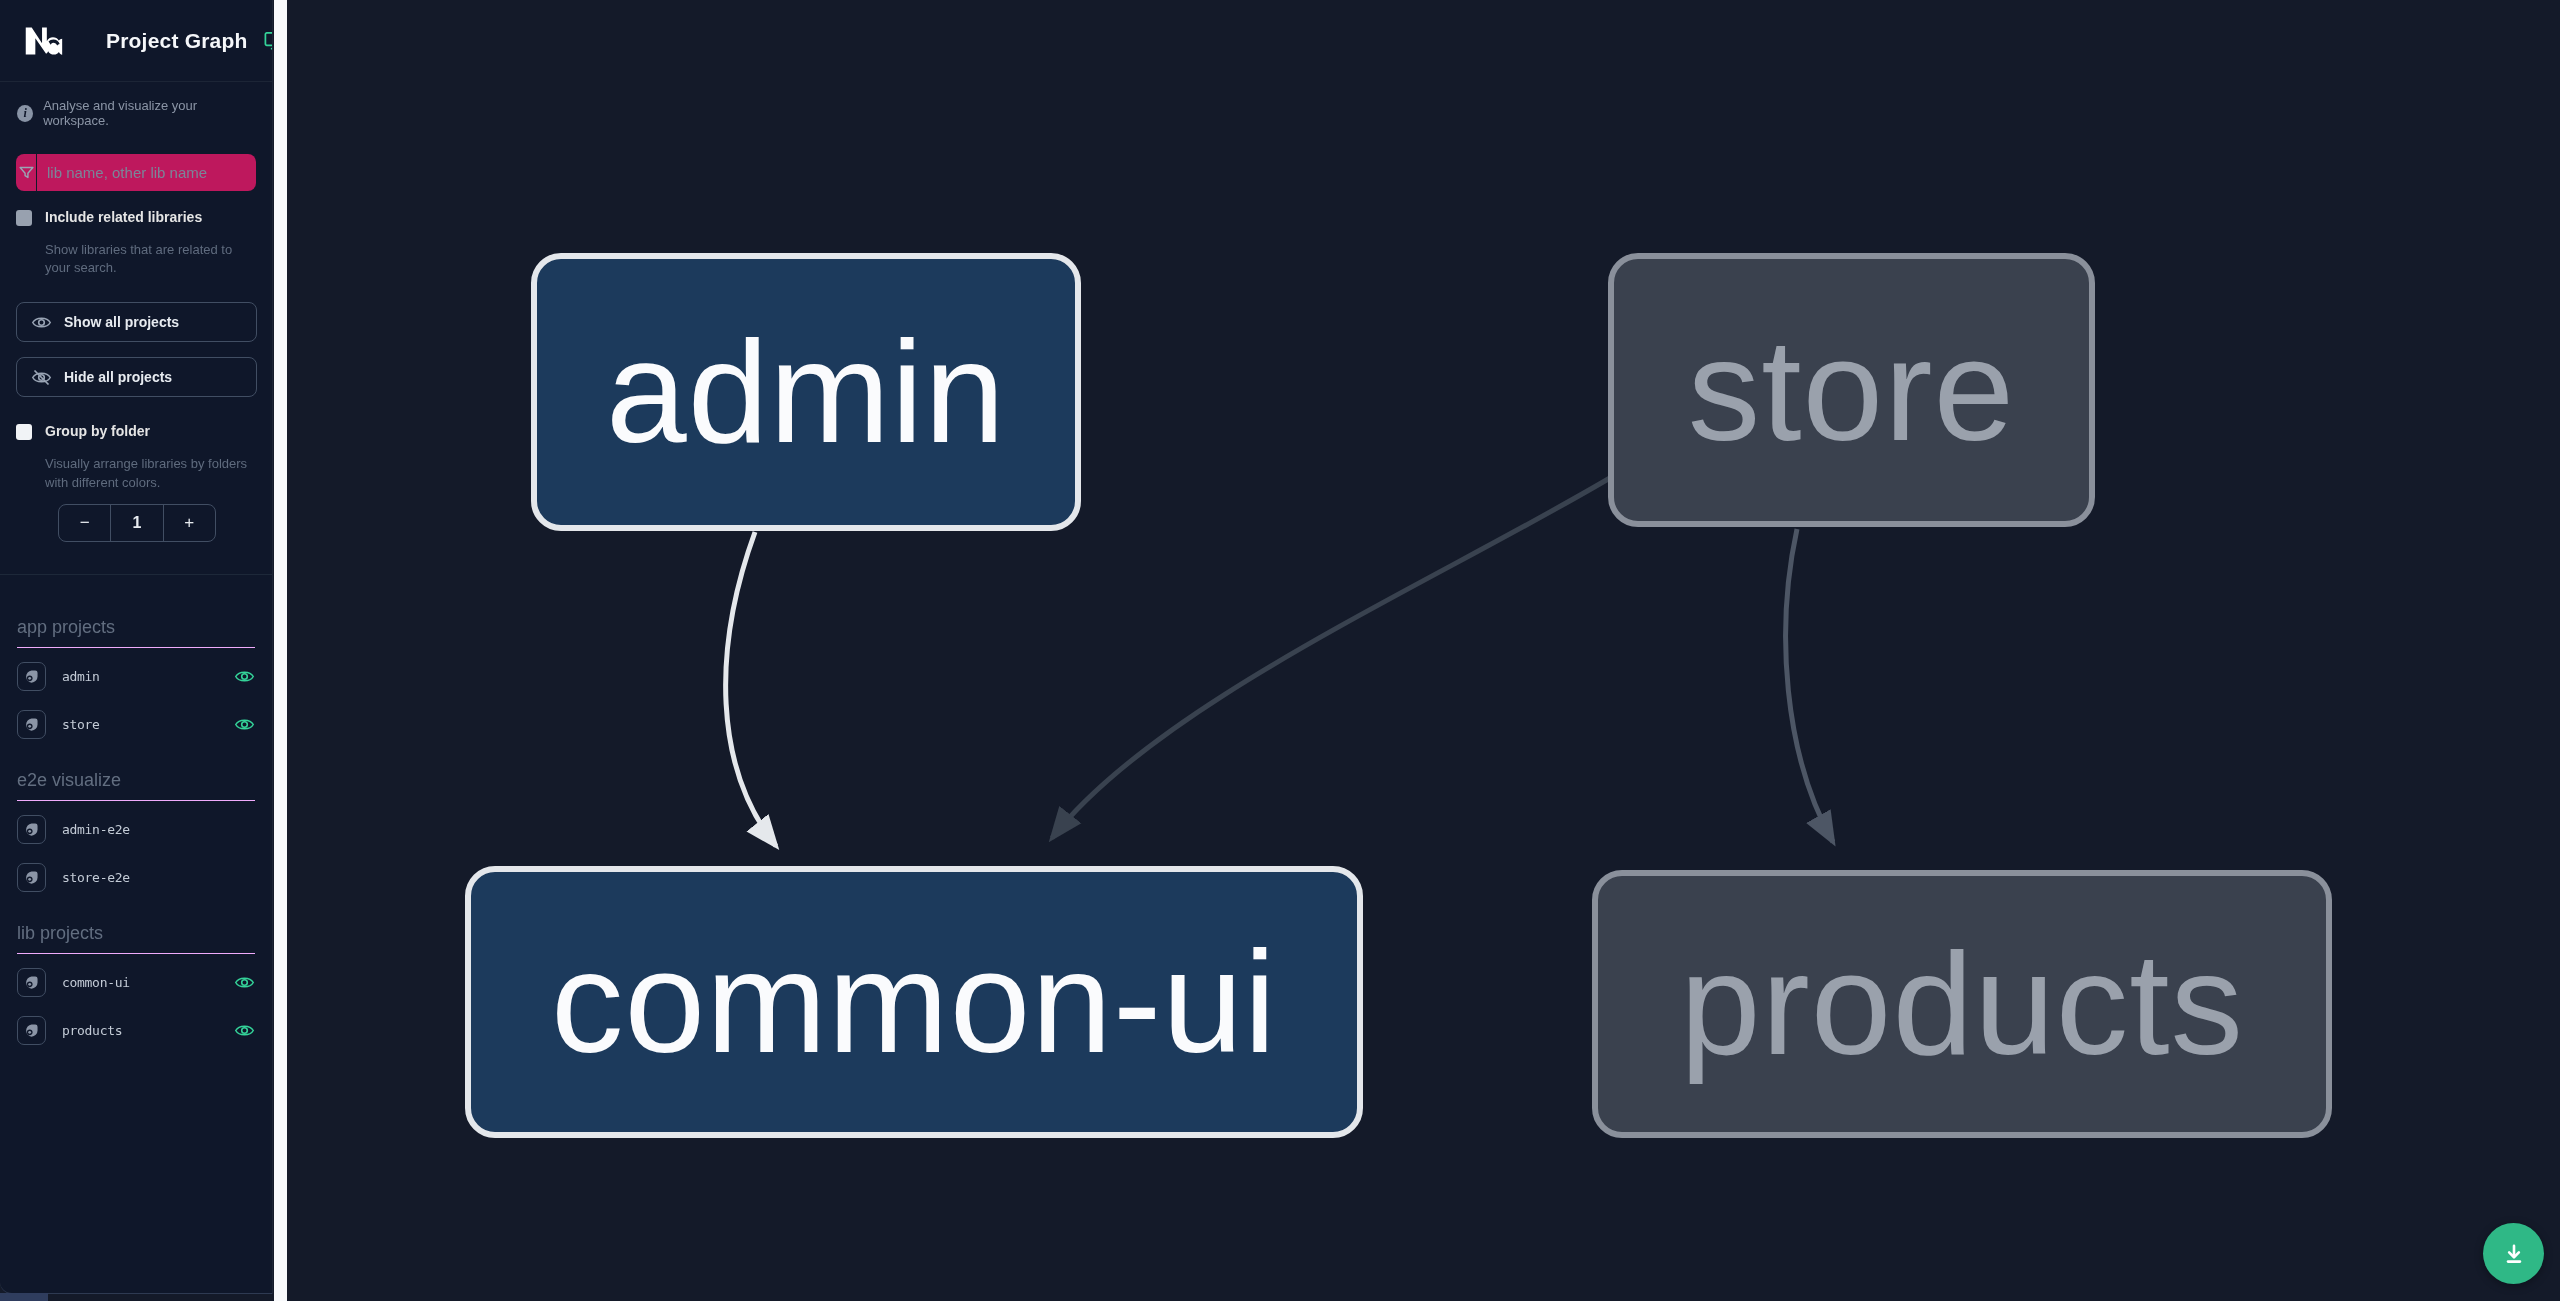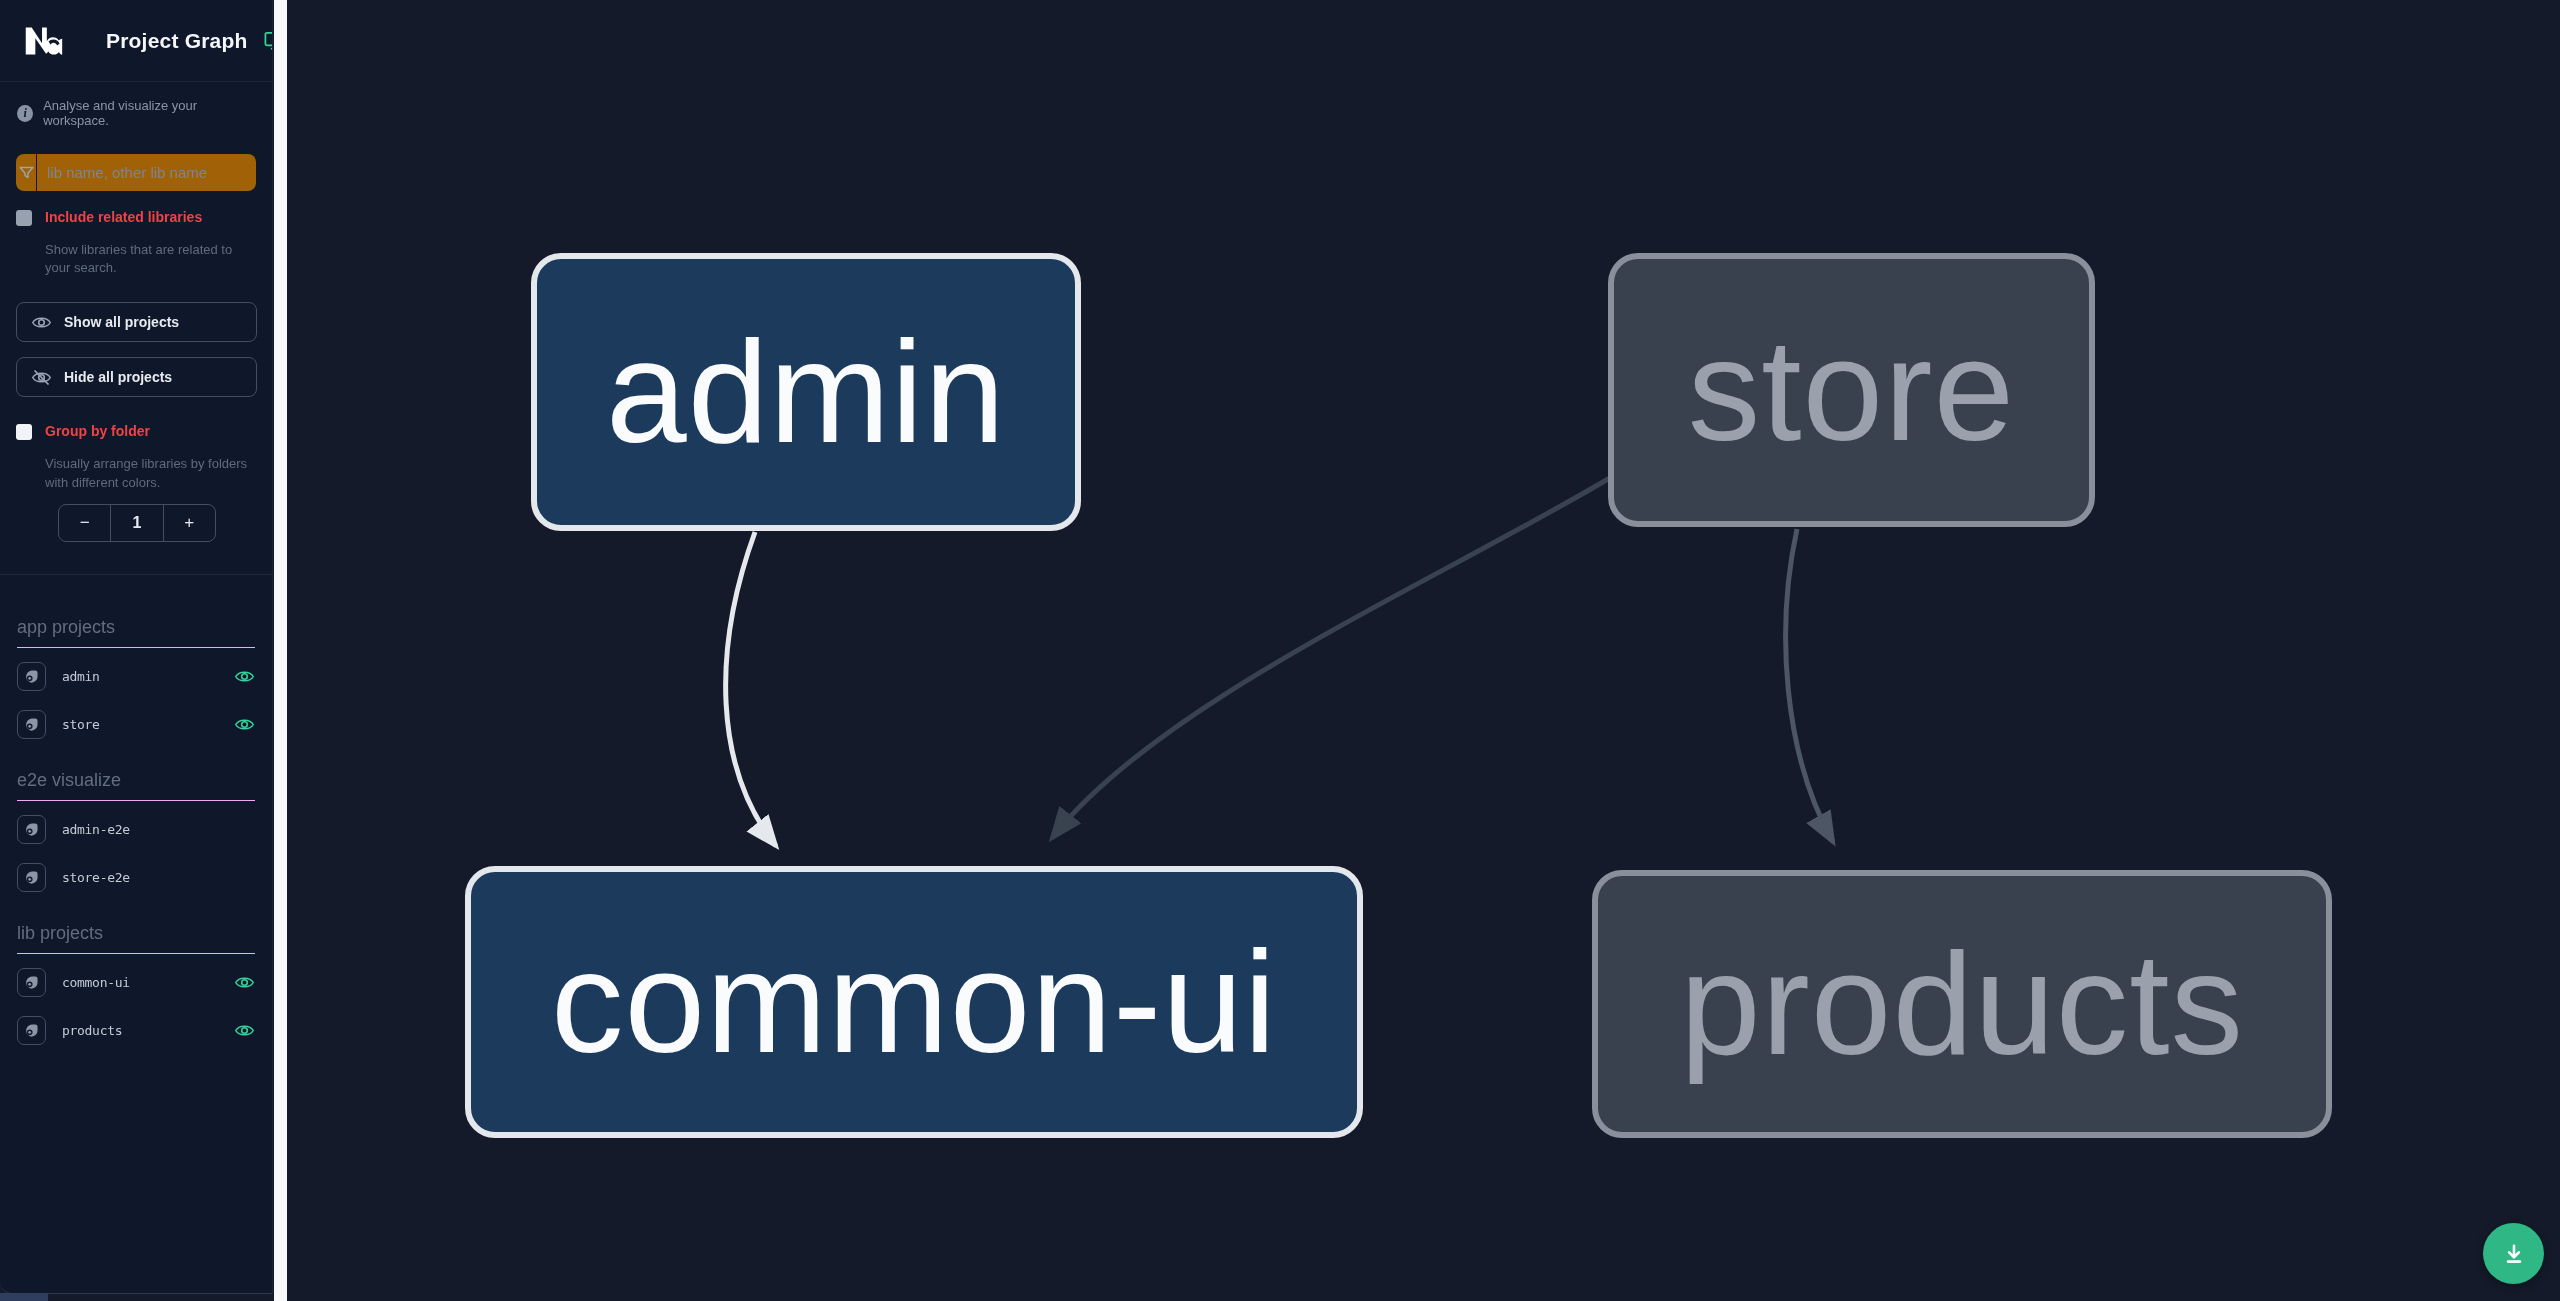--- a/index.html
+++ b/index.html
@@ -26,38 +26,38 @@
   }
   .app-title { font-size:21px; font-weight:bold; color:#f5f7fa; letter-spacing:.2px; flex:0 0 auto;margin-left:24px; }
   .tagline { margin-top:16px; padding:0 17px; display:flex; align-items:center; gap:10px;
              font-size:13px; color:#8b95a6; }
   .info-badge { width:17px; height:17px; border-radius:50%; background:#8893a5; color:#0f172a;
                 font-size:12px; font-weight:bold; display:flex; align-items:center; justify-content:center;
                 font-family:"Liberation Serif", serif; font-style:italic; }
 
   .filter-bar {
     margin:26px 16px 0 16px; height:37px; display:flex; align-items:stretch;
-    background:#a16207; border-radius:8px; overflow:hidden;
+    background:#be185d; border-radius:8px; overflow:hidden;
   }
   .filter-icon-cell { width:34px; display:flex; align-items:center; justify-content:center;
                       border-right:1px solid #121a29; }
   .filter-input {
     flex:1; background:transparent; border:none; outline:none; color:#dfe5ec;
     font-size:15px; padding:0 10px; font-family:"Liberation Sans", sans-serif;
   }
   .filter-input::placeholder { color:#7a8699; }
 
   .toggle-row { margin:18px 16px 0 16px; display:flex; gap:13px; }
   .toggle-row.mt26 { margin-top:26px; }
   .cb { width:16px; height:16px; border-radius:3px; flex:0 0 auto; margin-top:1px; position:relative; }
   .cb-gray  { background:#98a1af; }
   .cb-white { background:#f1f3f6; }
   .cb-checked { background:#2ebd8c; }
   .cb-checked svg { position:absolute; inset:0; }
-  .toggle-label { font-size:14px; font-weight:bold; color:#ef4444; line-height:1.25; }
+  .toggle-label { font-size:14px; font-weight:bold; color:#e5e5e5; line-height:1.25; }
   .toggle-desc  { font-size:13px; color:#5f6b7e; line-height:1.45; margin-top:14px; max-width:205px; }
 
   .sb-button {
     margin:15px 16px 0 16px; height:40px; width:241px;
     display:flex; align-items:center; gap:12px; padding:0 14px;
     background:transparent; border:1px solid #414e63; border-radius:8px;
     color:#e7ebf0; font-size:14px; font-weight:bold; cursor:pointer;
     font-family:"Liberation Sans", sans-serif;
   }
   .sb-button.first { margin-top:24px; }

